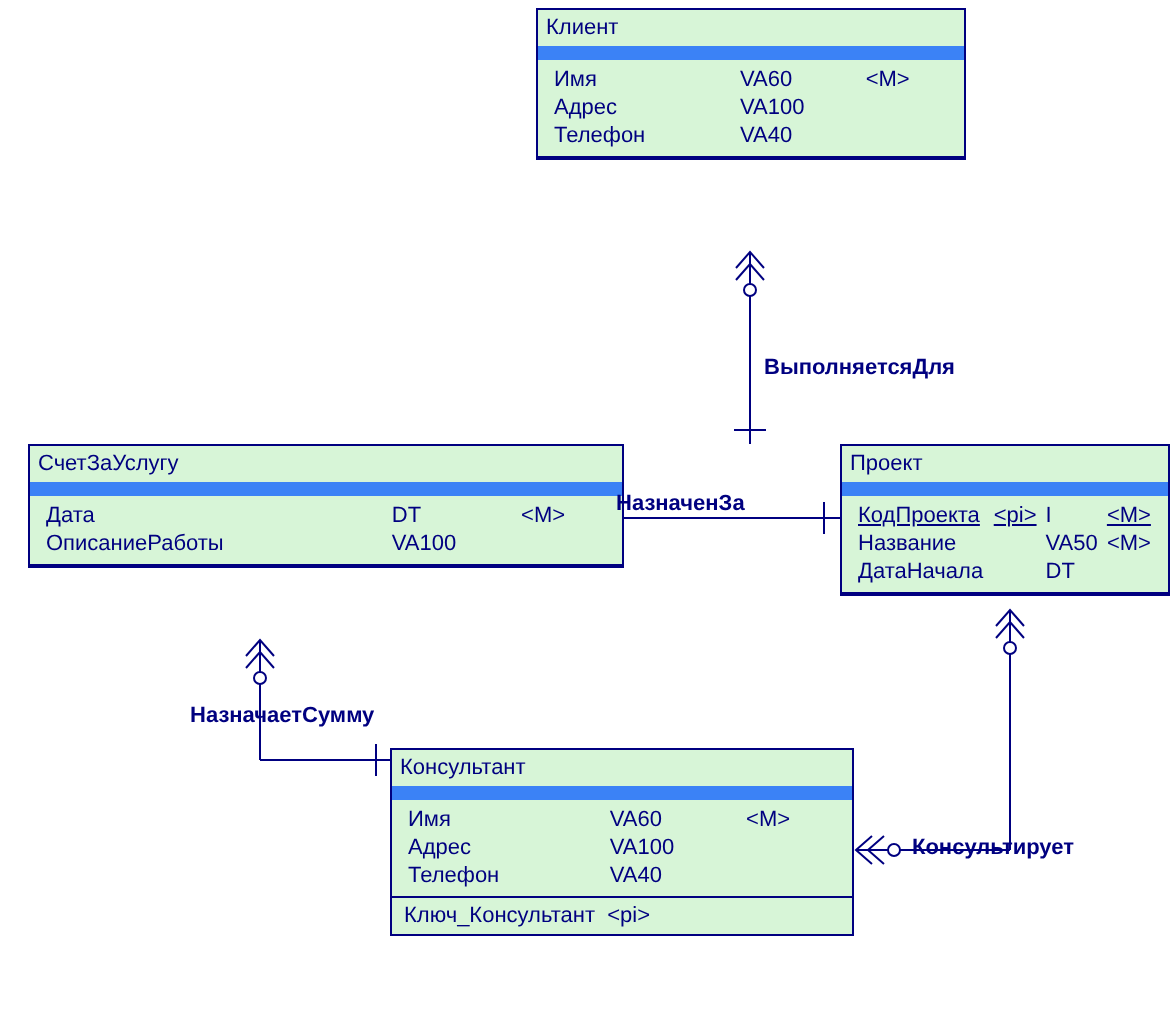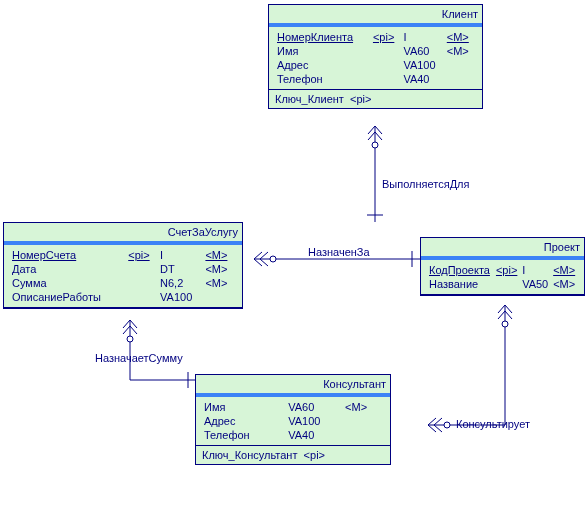--- a/index.html
+++ b/index.html
@@ -13,33 +13,34 @@
     position:relative;
   }
   svg.wires{position:absolute;left:0;top:0;pointer-events:none}
   .entity{
     position:absolute;
     background:#d7f5d7;
     border:1px solid #000080;
     box-sizing:border-box;
   }
   .title{
-    text-align:right;
+    text-align:left;
     padding:3px 4px;
-    border-bottom:4px solid #3b82f6;
+    border-bottom:7px solid #3b82f6;
   }
   .attrs{padding:3px 6px;border-bottom:1px solid #000080}
   .key{padding:3px 6px}
   table.at{border-collapse:collapse;width:100%}
   table.at td{padding:1px 2px;vertical-align:top;white-space:nowrap}
   .u{text-decoration:underline}
   .rel{
     position:absolute;
     color:#000080;
     white-space:nowrap;
+    font-weight:bold;
   }
 </style>
 </head>
 <body>
 
 <svg class="wires" width="588" height="505">
   <g stroke="#000080" stroke-width="1" fill="none">
 
     <line x1="375" y1="126" x2="375" y2="222"></line>
     <polyline points="368,134 375,126 382,134"></polyline>
@@ -69,26 +70,20 @@
     <circle cx="447" cy="425" r="3" fill="#fff"></circle>
     <circle cx="505" cy="324" r="3" fill="#fff"></circle>
   </g>
 </svg>
 
 <div class="entity" style="left:268px;top:4px;width:215px">
   <div class="title">Клиент</div>
   <div class="attrs">
     <table class="at">
       <tbody>
-          <tr>
-            <td><span class="u">НомерКлиента</span></td>
-            <td class="u">&lt;pi&gt;</td>
-            <td>I</td>
-            <td class="u">&lt;M&gt;</td>
-          </tr>
       <tr>
             <td>Имя</td>
             <td></td>
             <td>VA60</td>
             <td>&lt;M&gt;</td>
           </tr>
       <tr>
             <td>Адрес</td>
             <td></td>
             <td>VA100</td>
@@ -96,80 +91,73 @@
           </tr>
       <tr>
             <td>Телефон</td>
             <td></td>
             <td>VA40</td>
             <td></td>
           </tr>
     </tbody>
       </table>
   </div>
-  <div class="key"><span>Ключ_Клиент</span>&nbsp; <span>&lt;pi&gt;</span></div>
 </div>
 
-<div class="entity" style="left:3px;top:222px;width:240px">
+<div class="entity" style="left:14px;top:222px;width:298px">
   <div class="title">СчетЗаУслугу</div>
   <div class="attrs">
     <table class="at">
       <tbody>
-          <tr>
-            <td><span class="u">НомерСчета</span></td>
-            <td class="u">&lt;pi&gt;</td>
-            <td>I</td>
-            <td class="u">&lt;M&gt;</td>
-          </tr>
       <tr>
             <td>Дата</td>
             <td></td>
             <td>DT</td>
-            <td>&lt;M&gt;</td>
-          </tr>
-      <tr>
-            <td>Сумма</td>
-            <td></td>
-            <td>N6,2</td>
             <td>&lt;M&gt;</td>
           </tr>
       <tr>
             <td>ОписаниеРаботы</td>
             <td></td>
             <td>VA100</td>
             <td></td>
           </tr>
     </tbody>
       </table>
   </div>
 </div>
 
-<div class="entity" style="left:420px;top:237px;width:165px">
+<div class="entity" style="left:420px;top:222px;width:165px">
   <div class="title">Проект</div>
   <div class="attrs">
     <table class="at">
       <tbody>
           <tr>
             <td><span class="u">КодПроекта</span></td>
             <td class="u">&lt;pi&gt;</td>
             <td>I</td>
             <td class="u">&lt;M&gt;</td>
           </tr>
       <tr>
             <td>Название</td>
             <td></td>
             <td>VA50</td>
             <td>&lt;M&gt;</td>
           </tr>
+      <tr>
+            <td>ДатаНачала</td>
+            <td></td>
+            <td>DT</td>
+            <td></td>
+          </tr>
     </tbody>
       </table>
   </div>
 </div>
 
-<div class="entity" style="left:195px;top:374px;width:196px">
+<div class="entity" style="left:195px;top:374px;width:232px">
   <div class="title">Консультант</div>
   <div class="attrs">
     <table class="at">
       <tbody>
       <tr>
             <td>Имя</td>
             <td></td>
             <td>VA60</td>
             <td>&lt;M&gt;</td>
           </tr>

